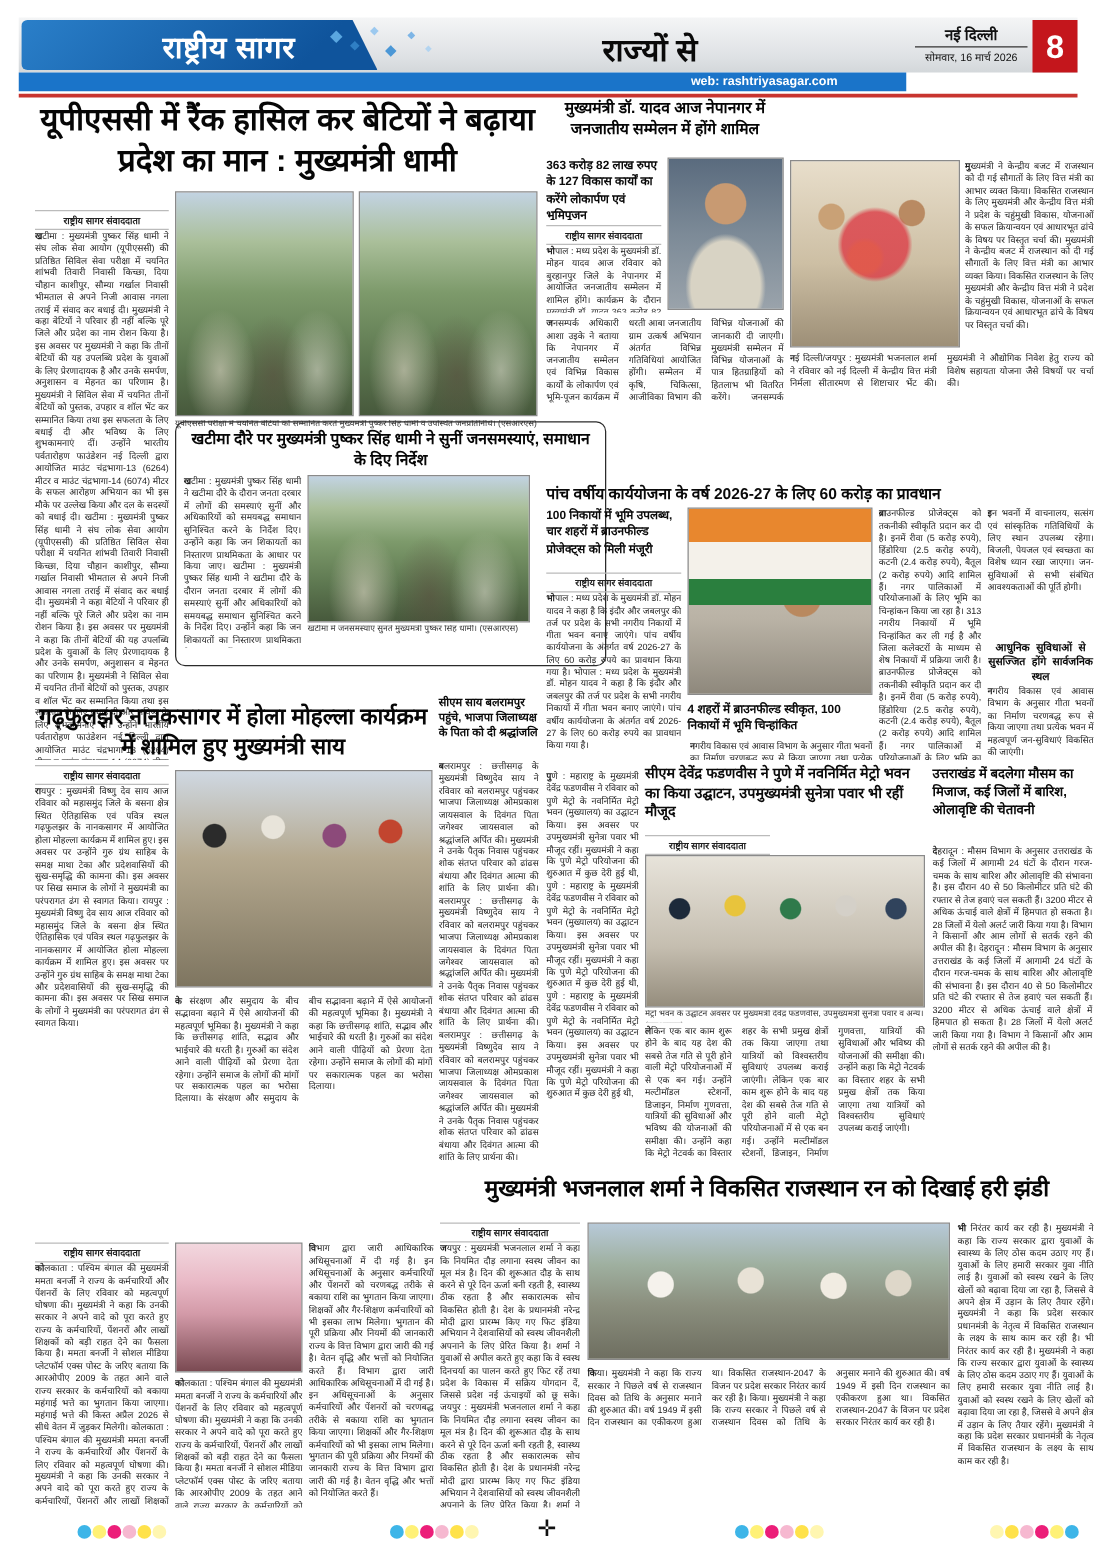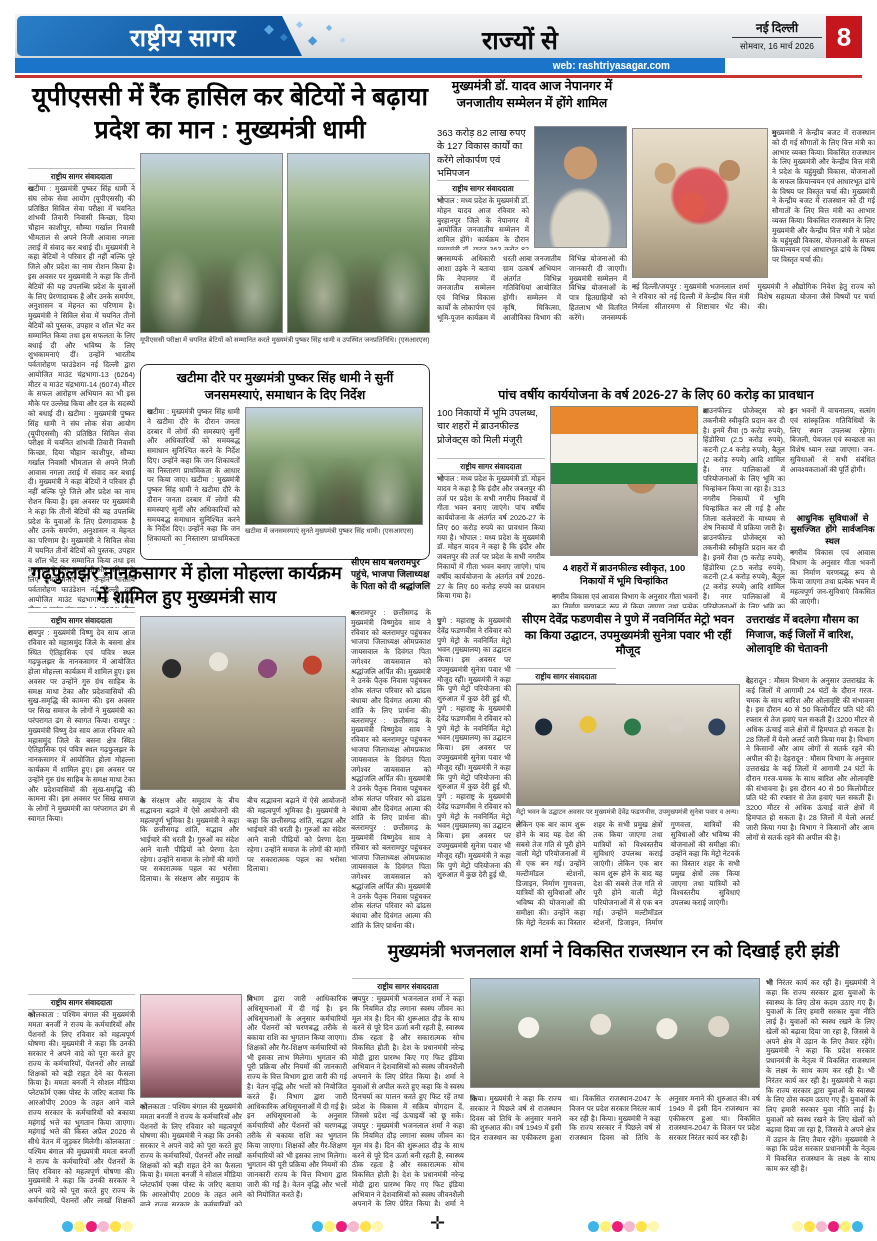--- a/index.html
+++ b/index.html
@@ -21,22 +21,22 @@
           align-items:center;justify-content:center;}
   .webstrip{background:#1a74c9;color:#fff;font-size:10px;font-weight:bold;text-align:right;
             line-height:15px;padding-right:55px;box-sizing:border-box;}
   .redline{background:#c8342f;}
   
   .hl{font-weight:bold;color:#060606;text-align:center;line-height:1.32;}
   .byline{font-size:7.5px;font-weight:bold;text-align:center;color:#222;
           border-top:1px solid #bbb;border-bottom:1px solid #bbb;padding:2px 0;}
   .bt{font-size:7.2px;line-height:1.36;text-align:justify;color:#1c1c1c;overflow:hidden;}
   .bt::first-letter{font-weight:bold;}
-  .bold-intro{font-weight:normal;font-size:9.5px;line-height:1.4;color:#0a0a0a;overflow:hidden;}
-  .subhl{font-weight:bold;text-align:center;color:#0a0a0a;}
+  .bold-intro{font-weight:bold;font-size:9.5px;line-height:1.4;color:#0a0a0a;overflow:hidden;}
+  .subhl{font-weight:bold;text-align:left;color:#0a0a0a;}
   .caption{font-size:6.8px;line-height:1.3;color:#333;overflow:hidden;}
   .cols2{column-count:2;column-gap:8px;}
   .cols3{column-count:3;column-gap:8px;}
   
   .photo{border:1px solid #8a8a8a;box-sizing:border-box;overflow:hidden;}
   .ph-outdoor{background:
      radial-gradient(ellipse 40px 70px at 25% 80%, rgba(235,225,210,.55), transparent 70%),
      radial-gradient(ellipse 40px 70px at 55% 82%, rgba(90,70,60,.45), transparent 70%),
      radial-gradient(ellipse 40px 70px at 80% 80%, rgba(240,235,225,.5), transparent 70%),
      linear-gradient(180deg,#c2d3e2 0%,#aabf9a 22%,#7d9a6b 45%,#5d7750 75%,#47593c 100%);}
@@ -113,21 +113,21 @@
   </div>
   <div class="abs redline" style="left:15px;top:75px;width:847px;height:2.5px;"></div>
 
   <div class="abs hl" style="left:28px;top:80px;width:404px;font-size:25px;">यूपीएससी में रैंक हासिल कर बेटियों ने बढ़ाया प्रदेश का मान : मुख्यमंत्री धामी</div>
   <div class="abs byline" style="left:28px;top:168px;width:107px;">राष्ट्रीय सागर संवाददाता</div>
   <div class="abs bt" style="left:28px;top:184px;width:107px;height:424px;">खटीमा : मुख्यमंत्री पुष्कर सिंह धामी ने संघ लोक सेवा आयोग (यूपीएससी) की प्रतिष्ठित सिविल सेवा परीक्षा में चयनित शांभवी तिवारी निवासी किच्छा, दिया चौहान काशीपुर, सौम्या गर्खाल निवासी भीमताल से अपने निजी आवास नगला तराई में संवाद कर बधाई दी। मुख्यमंत्री ने कहा बेटियों ने परिवार ही नहीं बल्कि पूरे जिले और प्रदेश का नाम रोशन किया है। इस अवसर पर मुख्यमंत्री ने कहा कि तीनों बेटियों की यह उपलब्धि प्रदेश के युवाओं के लिए प्रेरणादायक है और उनके समर्पण, अनुशासन व मेहनत का परिणाम है। मुख्यमंत्री ने सिविल सेवा में चयनित तीनों बेटियों को पुस्तक, उपहार व शॉल भेंट कर सम्मानित किया तथा इस सफलता के लिए बधाई दी और भविष्य के लिए शुभकामनाएं दीं। उन्होंने भारतीय पर्वतारोहण फाउंडेशन नई दिल्ली द्वारा आयोजित माउंट चंद्रभागा-13 (6264) मीटर व माउंट चंद्रभागा-14 (6074) मीटर के सफल आरोहण अभियान का भी इस मौके पर उल्लेख किया और दल के सदस्यों को बधाई दी। खटीमा : मुख्यमंत्री पुष्कर सिंह धामी ने संघ लोक सेवा आयोग (यूपीएससी) की प्रतिष्ठित सिविल सेवा परीक्षा में चयनित शांभवी तिवारी निवासी किच्छा, दिया चौहान काशीपुर, सौम्या गर्खाल निवासी भीमताल से अपने निजी आवास नगला तराई में संवाद कर बधाई दी। मुख्यमंत्री ने कहा बेटियों ने परिवार ही नहीं बल्कि पूरे जिले और प्रदेश का नाम रोशन किया है। इस अवसर पर मुख्यमंत्री ने कहा कि तीनों बेटियों की यह उपलब्धि प्रदेश के युवाओं के लिए प्रेरणादायक है और उनके समर्पण, अनुशासन व मेहनत का परिणाम है। मुख्यमंत्री ने सिविल सेवा में चयनित तीनों बेटियों को पुस्तक, उपहार व शॉल भेंट कर सम्मानित किया तथा इस सफलता के लिए बधाई दी और भविष्य के लिए शुभकामनाएं दीं। उन्होंने भारतीय पर्वतारोहण फाउंडेशन नई दिल्ली द्वारा आयोजित माउंट चंद्रभागा-13 (6264) मीटर व माउंट चंद्रभागा-14 (6074) मीटर के सफल आरोहण अभियान का भी इस मौके पर उल्लेख किया और दल के सदस्यों को बधाई दी।</div>
   <div class="abs photo ph-outdoor" style="left:140px;top:153px;width:143px;height:180px;"></div>
   <div class="abs photo ph-outdoor" style="left:287px;top:153px;width:143px;height:180px;"></div>
   <div class="abs caption" style="left:140px;top:336px;width:290px;height:19px;">यूपीएससी परीक्षा में चयनित बेटियों को सम्मानित करते मुख्यमंत्री पुष्कर सिंह धामी व उपस्थित जनप्रतिनिधि। (एसआरएस)</div>
 
-  <div class="abs roundbox" style="left:140px;top:364px;width:290px;height:196px;">
+  <div class="abs roundbox" style="left:140px;top:337px;width:345px;height:196px;">
     <div class="hl" style="font-size:12.5px;">खटीमा दौरे पर मुख्यमंत्री पुष्कर सिंह धामी ने सुनीं जनसमस्याएं, समाधान के दिए निर्देश</div>
     <div style="display:flex;gap:5px;margin-top:4px;">
       <div class="bt" style="width:94px;height:138px;">खटीमा : मुख्यमंत्री पुष्कर सिंह धामी ने खटीमा दौरे के दौरान जनता दरबार में लोगों की समस्याएं सुनीं और अधिकारियों को समयबद्ध समाधान सुनिश्चित करने के निर्देश दिए। उन्होंने कहा कि जन शिकायतों का निस्तारण प्राथमिकता के आधार पर किया जाए। खटीमा : मुख्यमंत्री पुष्कर सिंह धामी ने खटीमा दौरे के दौरान जनता दरबार में लोगों की समस्याएं सुनीं और अधिकारियों को समयबद्ध समाधान सुनिश्चित करने के निर्देश दिए। उन्होंने कहा कि जन शिकायतों का निस्तारण प्राथमिकता के आधार पर किया जाए।</div>
       <div style="width:180px;">
         <div class="photo ph-outdoor" style="width:178px;height:118px;"></div>
         <div class="caption" style="height:18px;margin-top:2px;">खटीमा में जनसमस्याएं सुनते मुख्यमंत्री पुष्कर सिंह धामी। (एसआरएस)</div>
       </div>
     </div>
   </div>
 

